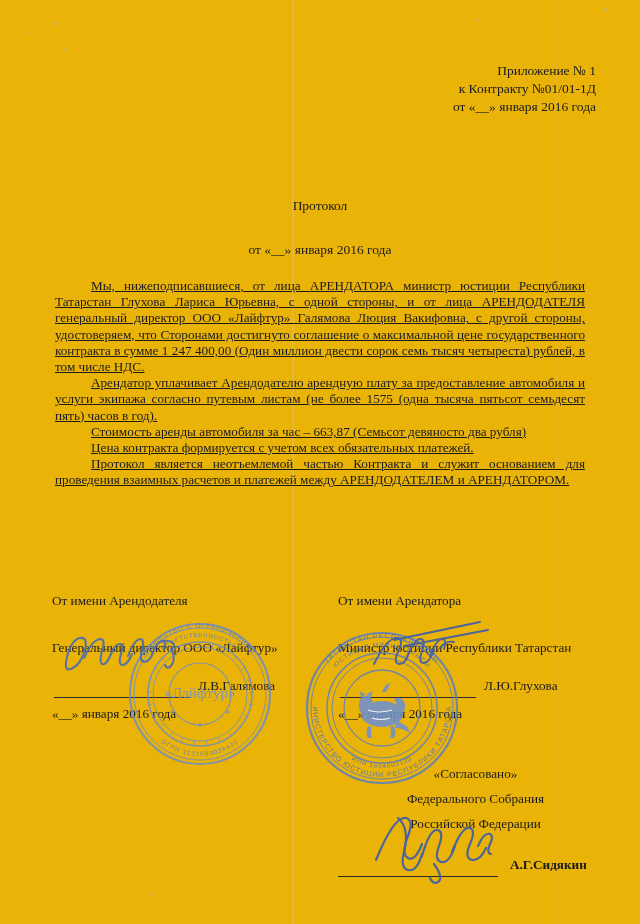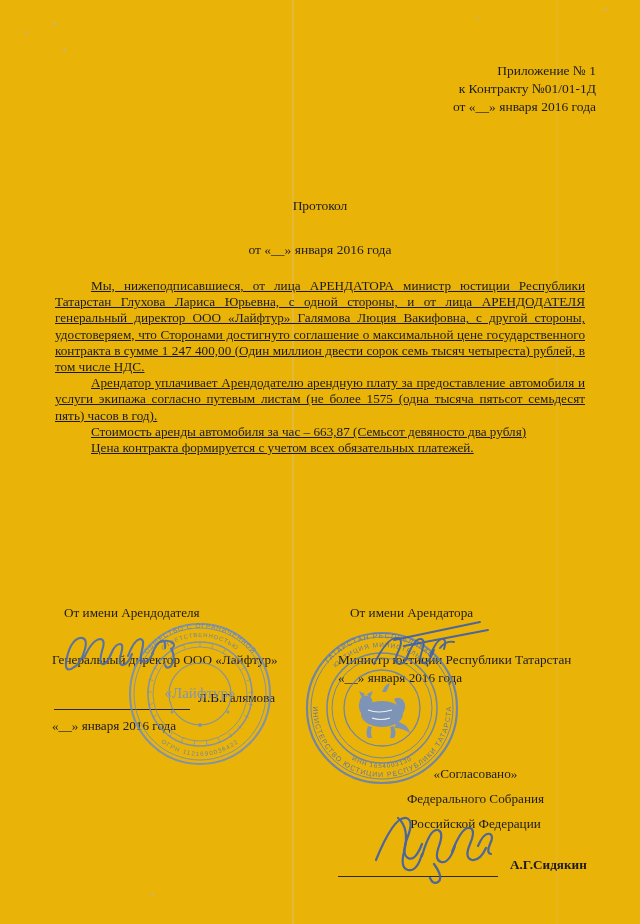--- a/index.html
+++ b/index.html
@@ -85,21 +85,21 @@
 
   
   .sig-col {
     position: absolute;
     font-size: 13.2px;
     line-height: 17px;
   }
   .sig-col.left  { top: 592px; left: 52px;  width: 268px; }
   .sig-col.right { top: 592px; left: 338px; width: 275px; }
 
-  .sig-role      { margin: 12px; }
+  .sig-role      { margin: 0; }
   .sig-post      { margin: 30px 0 0 0; }
   .sig-line-row  { position: relative; height: 34px; margin-top: 14px; }
   .sig-rule {
     position: absolute;
     left: 2px;
     bottom: 6px;
     width: 136px;
     border-bottom: 1px solid #2a2a2e;
   }
   .sig-name {
@@ -174,35 +174,40 @@
   <div class="title-block">
     <div>Протокол</div>
   </div>
   <div class="subtitle-date">от «__» января 2016 года</div>
 
   <div class="body-text">
     <p>Мы, нижеподписавшиеся, от лица АРЕНДАТОРА министр юстиции Республики Татарстан Глухова Лариса Юрьевна, с одной стороны, и от лица АРЕНДОДАТЕЛЯ генеральный директор ООО «Лайфтур» Галямова Люция Вакифовна, с другой стороны, удостоверяем, что Сторонами достигнуто соглашение о максимальной цене государственного контракта в сумме 1 247 400,00 (Один миллион двести сорок семь тысяч четыреста) рублей, в том числе НДС.</p>
     <p>Арендатор уплачивает Арендодателю арендную плату за предоставление автомобиля и услуги экипажа согласно путевым листам (не более 1575 (одна тысяча пятьсот семьдесят пять) часов в год).</p>
     <p>Стоимость аренды автомобиля за час – 663,87 (Семьсот девяносто два рубля)</p>
     <p>Цена контракта формируется с учетом всех обязательных платежей.</p>
+    <p>Протокол является неотъемлемой частью Контракта и служит основанием для проведения взаимных расчетов и платежей между АРЕНДОДАТЕЛЕМ и АРЕНДАТОРОМ.</p>
   </div>
 
   <div class="sig-col left">
     <p class="sig-role">От имени Арендодателя</p>
     <p class="sig-post">Генеральный директор ООО «Лайфтур»</p>
     <div class="sig-line-row">
       <div class="sig-rule"></div>
       <span class="sig-name">Л.В.Галямова</span>
     </div>
     <p class="sig-date">«__» января 2016 года</p>
   </div>
 
   <div class="sig-col right">
     <p class="sig-role">От имени Арендатора</p>
     <p class="sig-post">Министр юстиции Республики Татарстан</p>
+    <div class="sig-line-row">
+      <div class="sig-rule"></div>
+      <span class="sig-name">Л.Ю.Глухова</span>
+    </div>
     <p class="sig-date">«__» января 2016 года</p>
   </div>
 
   <div class="approve">
     <p>«Согласовано»</p>
     <p>Федерального Собрания</p>
     <p>Российской Федерации</p>
     <div class="approve-line-row">
       <div class="approve-rule"></div>
       <span class="approve-name">А.Г.Сидякин</span>

